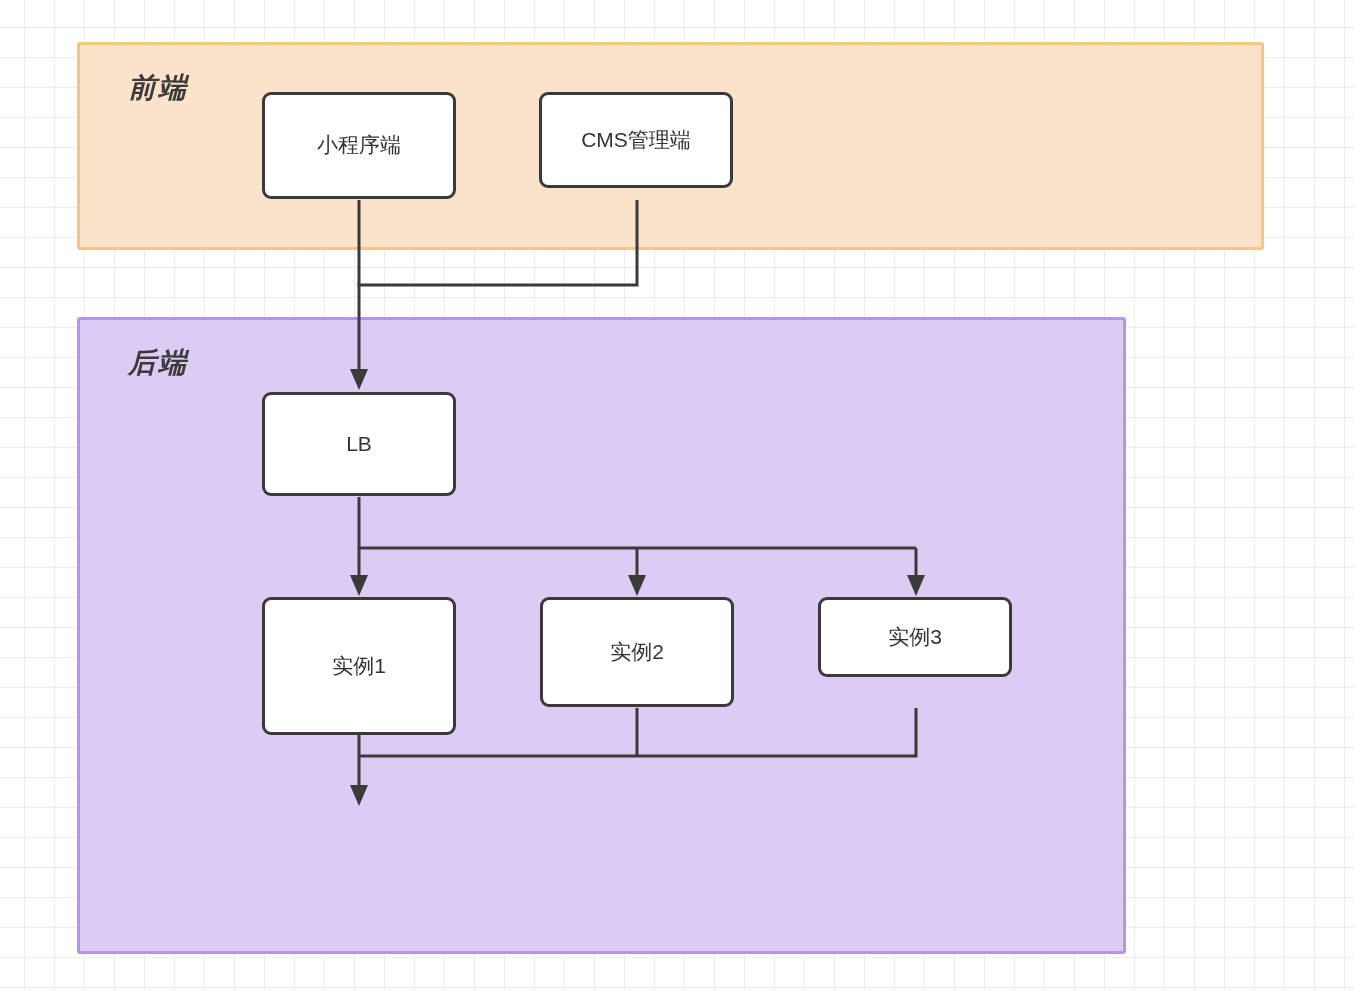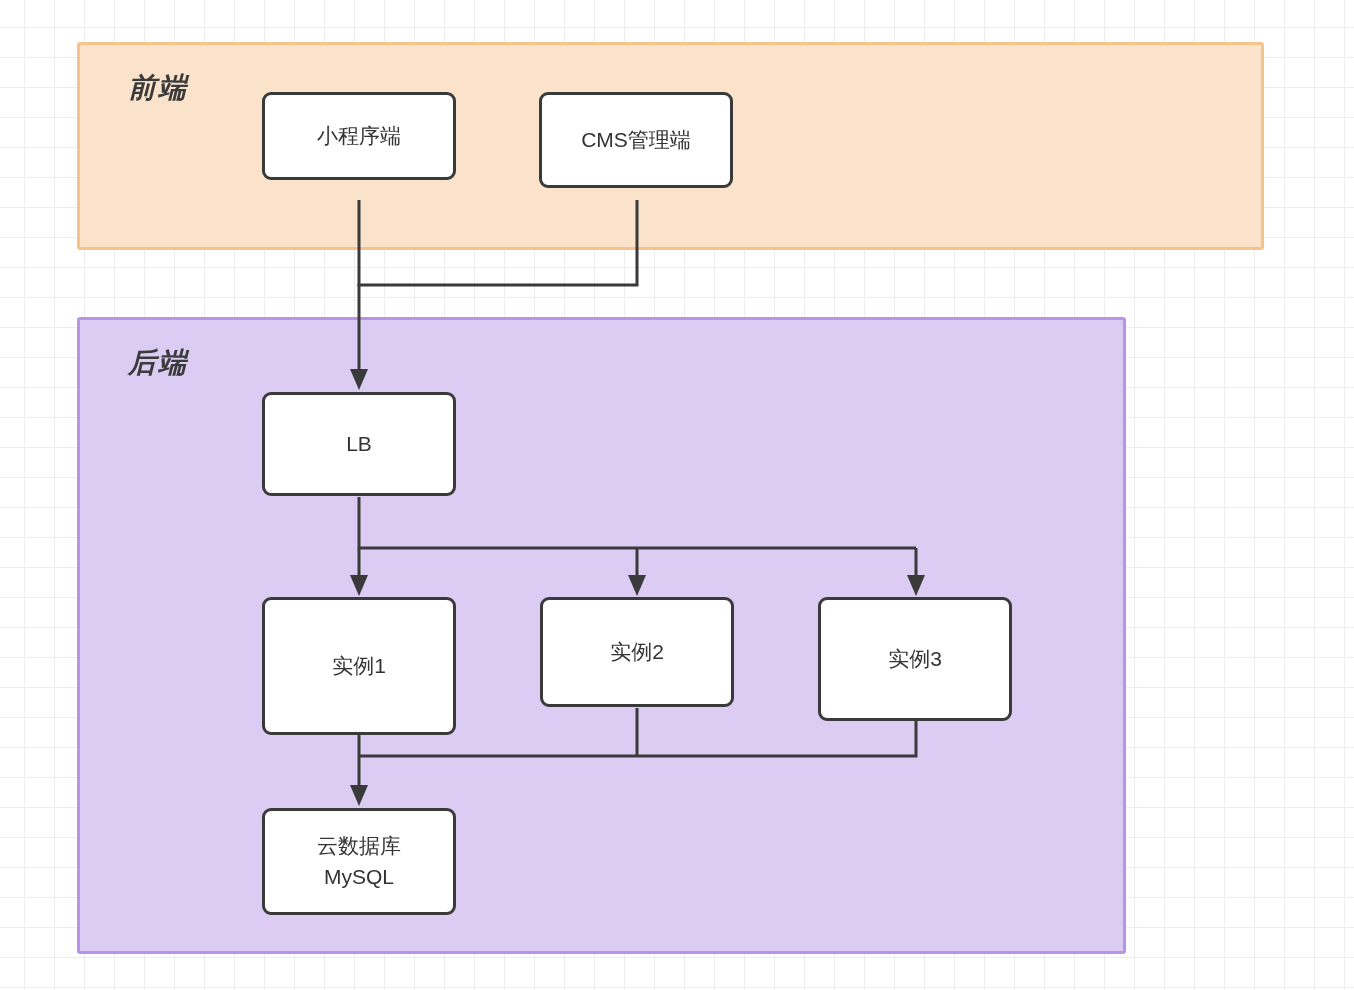--- a/index.html
+++ b/index.html
@@ -52,26 +52,26 @@
     border-radius: 9px;
     display: flex;
     flex-direction: column;
     align-items: center;
     justify-content: center;
     font-size: 21px;
     color: #333333;
     text-align: center;
     line-height: 1.45;
   }
-  .node-miniprogram { left: 262px; top: 92px;  height: 88px; }
+  .node-miniprogram { left: 262px; top: 92px;  height: 107px; }
   .node-cms         { left: 539px; top: 92px;  height: 96px; }
   .node-lb          { left: 262px; top: 392px; height: 104px; }
   .node-instance1   { left: 262px; top: 597px; height: 138px; }
   .node-instance2   { left: 540px; top: 597px; height: 110px; }
-  .node-instance3   { left: 818px; top: 597px; height: 124px; align-items: center; }
+  .node-instance3   { left: 818px; top: 597px; height: 80px; align-items: center; }
   .node-database    { left: 262px; top: 808px; height: 107px; }
   svg.connectors {
     position: absolute;
     left: 0; top: 0;
     width: 1354px; height: 990px;
     pointer-events: none;
   }
   svg.connectors path {
     fill: none;
     stroke: #3a3a3a;
@@ -133,18 +133,14 @@
   </div>
 
   <div class="node node-instance2">
     <span>实例2</span>
   </div>
 
   <div class="node node-instance3">
     <span>实例3</span>
   </div>
 
-  <div class="node node-database">
-    <span>云数据库</span>
-    <span>MySQL</span>
-  </div>
 
 </div>
 
 </body></html>

